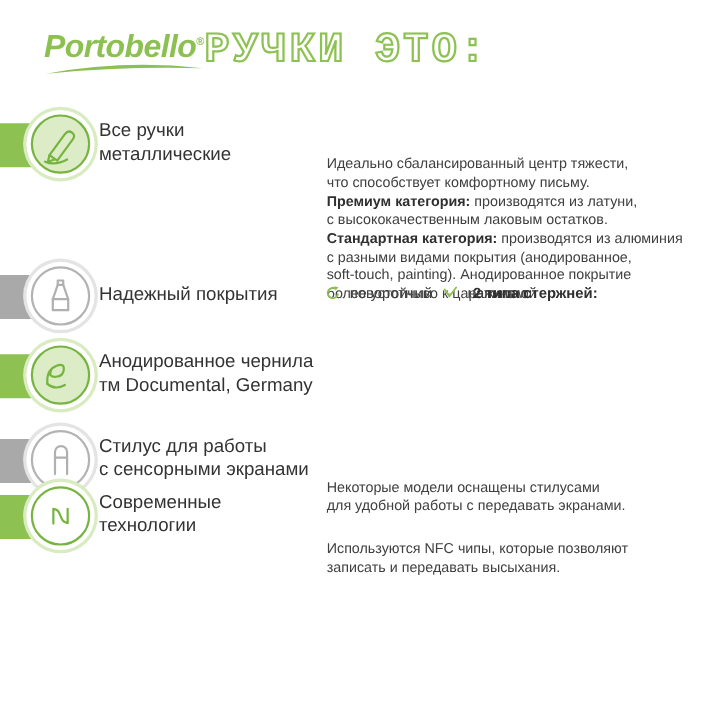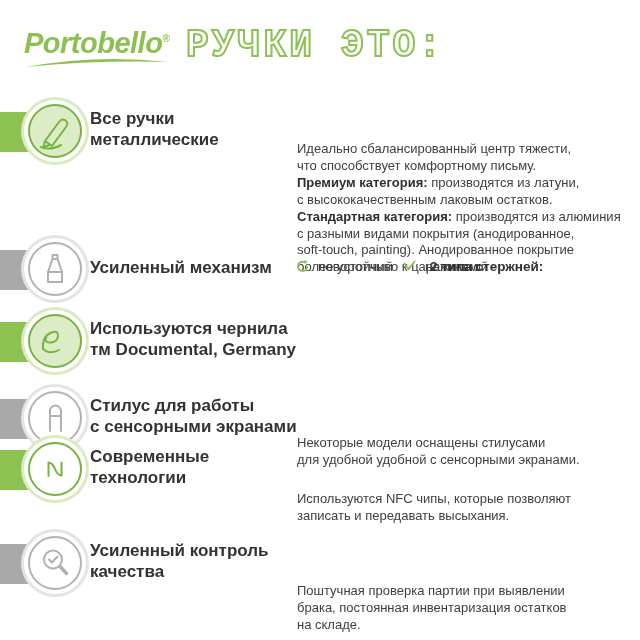--- a/index.html
+++ b/index.html
@@ -1,20 +1,20 @@
 <!DOCTYPE html>
 <html><head>
 <meta charset="utf-8">
 <style>
   html,body{margin:0;padding:0;}
   body{font-family:"Liberation Sans", sans-serif; background:#ffffff;}
   .page{position:relative;width:640px;height:640px;background:#ffffff;overflow:hidden;}
 
   
-  .logo{position:absolute;left:24px;top:24px;width:150px;}
+  .logo{position:absolute;left:40px;top:24px;width:150px;}
   .logo-text{font-style:italic;font-weight:700;font-size:29px;color:#8cc152;letter-spacing:-0.5px;line-height:30px;}
   .logo-reg{font-size:10px;vertical-align:super;font-style:normal;}
   .logo-swoosh{display:block;margin-top:0px;}
   .page-title{position:absolute;left:186px;top:26px;font-size:38px;font-weight:700;letter-spacing:3px;
     color:#ffffff;-webkit-text-stroke:2px #8dc152;line-height:40px;white-space:nowrap;font-family:Liberation Mono, monospace;}
 
   
   .row{position:absolute;left:0;width:640px;height:68px;}
   .bar{position:absolute;left:0;top:14px;width:70px;height:40px;border-radius:0 12px 12px 0;}
   .green .bar{background:#8dc152;}
@@ -22,21 +22,21 @@
   .circle{position:absolute;left:28px;top:6px;width:50px;height:50px;border-radius:50%;
     display:flex;align-items:center;justify-content:center;}
   .green .circle{border:2px solid #76b43f;box-shadow:0 0 0 4px #ffffff,0 0 0 7px #d9ebc1;}
   .gray .circle{border:2px solid #b3b3b3;box-shadow:0 0 0 4px #ffffff,0 0 0 7px #e4e4e4;}
   .fill-tint .circle{background:#dcecc6;}
   .fill-white .circle{background:#ffffff;}
   .circle svg{stroke:#76b43f;fill:none;stroke-width:2;stroke-linecap:round;stroke-linejoin:round;}
   .gray .circle svg{stroke:#b0b0b0;}
 
   .title{position:absolute;left:90px;top:0;height:62px;display:flex;align-items:center;
-    font-size:17px;font-weight:700;line-height:21px;color:#333333;white-space:pre-line;}
+    font-size:17px;font-weight:400;line-height:21px;color:#333333;white-space:pre-line;}
   .desc{position:absolute;left:297px;width:335px;font-size:13px;line-height:16.9px;color:#404040;white-space:pre-line;margin-top:36px;}
   .b{font-weight:700;color:#2f2f2f;}
 
   
   .extra{position:absolute;left:295px;top:22px;display:flex;}
   .mech-list{width:135px;display:flex;flex-direction:row;gap:9px;}
   .mech-item{display:flex;align-items:center;gap:8px;font-size:13.5px;color:#404040;}
   .mech-item svg{stroke:#8cc152;fill:none;stroke-width:1.8;stroke-linecap:round;stroke-linejoin:round;flex:0 0 auto;}
   .rods{font-size:13px;line-height:17px;color:#404040;}
   .rods-title{font-size:13.5px;}
@@ -78,21 +78,21 @@
 
   <div class="row gray fill-white" style="top:236px">
     <div class="bar"></div>
     <div class="circle">
       <svg width="44" height="44" viewBox="0 0 44 44">
         <path d="M19.5 8 h5 v4 h-5 z"></path>
         <path d="M19.5 12 l-4.5 13 v10 h14 v-10 l-4.5 -13"></path>
         <line x1="15" y1="25" x2="29" y2="25"></line>
       </svg>
     </div>
-    <div class="title">Усиленный механизм</div>
+    <div class="title">Надежный покрытия</div>
     <div class="extra">
       <div class="mech-list">
         <div class="mech-item">
           <svg width="15" height="15" viewBox="0 0 16 16">
             <path d="M13 9 a5 5 0 1 1 -2.2 -5.4"></path>
             <path d="M9.5 1.2 l4 1.2 -2.8 3.1 z" fill="#8cc152" stroke="none"></path>
           </svg>
           <span>поворотный</span>
         </div>
         <div class="mech-item">
@@ -110,60 +110,45 @@
   </div>
 
   <div class="row green fill-tint" style="top:308px">
     <div class="bar"></div>
     <div class="circle">
       <svg width="44" height="44" viewBox="0 0 44 44">
         <path d="M10 30 q-1 -13 8.5 -16.5 q7 -2.5 6.5 3.5 q-0.5 6 -7 6.5 q-7.5 0.5 -4.5 -6"></path>
         <path d="M10 30 q7 6 16 1"></path>
       </svg>
     </div>
-    <div class="title">Используются чернила
+    <div class="title">Анодированное чернила
 тм Documental, Germany</div>
   </div>
 
   <div class="row gray fill-white" style="top:385px">
     <div class="bar"></div>
     <div class="circle">
       <svg width="44" height="44" viewBox="0 0 44 44">
         <path d="M17 35 V15 a5.5 5.5 0 0 1 11 0 V35"></path>
         <line x1="17" y1="20" x2="28" y2="20"></line>
       </svg>
     </div>
     <div class="title">Стилус для работы
 с сенсорными экранами</div>
     <div class="desc" style="top:14px"><span>Некоторые модели оснащены стилусами
-для удобной удобной с сенсорными экранами.</span></div>
+для удобной работы с передавать экранами.</span></div>
   </div>
 
   <div class="row green fill-white" style="top:436px">
     <div class="bar"></div>
     <div class="circle">
       <svg width="44" height="44" viewBox="0 0 44 44">
         <path d="M15.5 29 V15.5 c8.5 1 4.5 12 13 13 V15.5"></path>
       </svg>
     </div>
     <div class="title">Современные
 технологии</div>
     <div class="desc" style="top:19px"><span>Используются NFC чипы, которые позволяют
 записать и передавать высыхания.</span></div>
   </div>
 
-  <div class="row gray fill-white" style="top:530px">
-    <div class="bar"></div>
-    <div class="circle">
-      <svg width="44" height="44" viewBox="0 0 44 44">
-        <circle cx="20" cy="18.5" r="9"></circle>
-        <path d="M16 18.5 l3 3 l5.5 -6"></path>
-        <path d="M27 25.5 l6.5 7" stroke-width="3.5"></path>
-      </svg>
-    </div>
-    <div class="title">Усиленный контроль
-качества</div>
-    <div class="desc" style="top:17px"><span>Поштучная проверка партии при выявлении
-брака, постоянная инвентаризация остатков
-на складе.</span></div>
-  </div>
 
 </div>
 
 </body></html>

